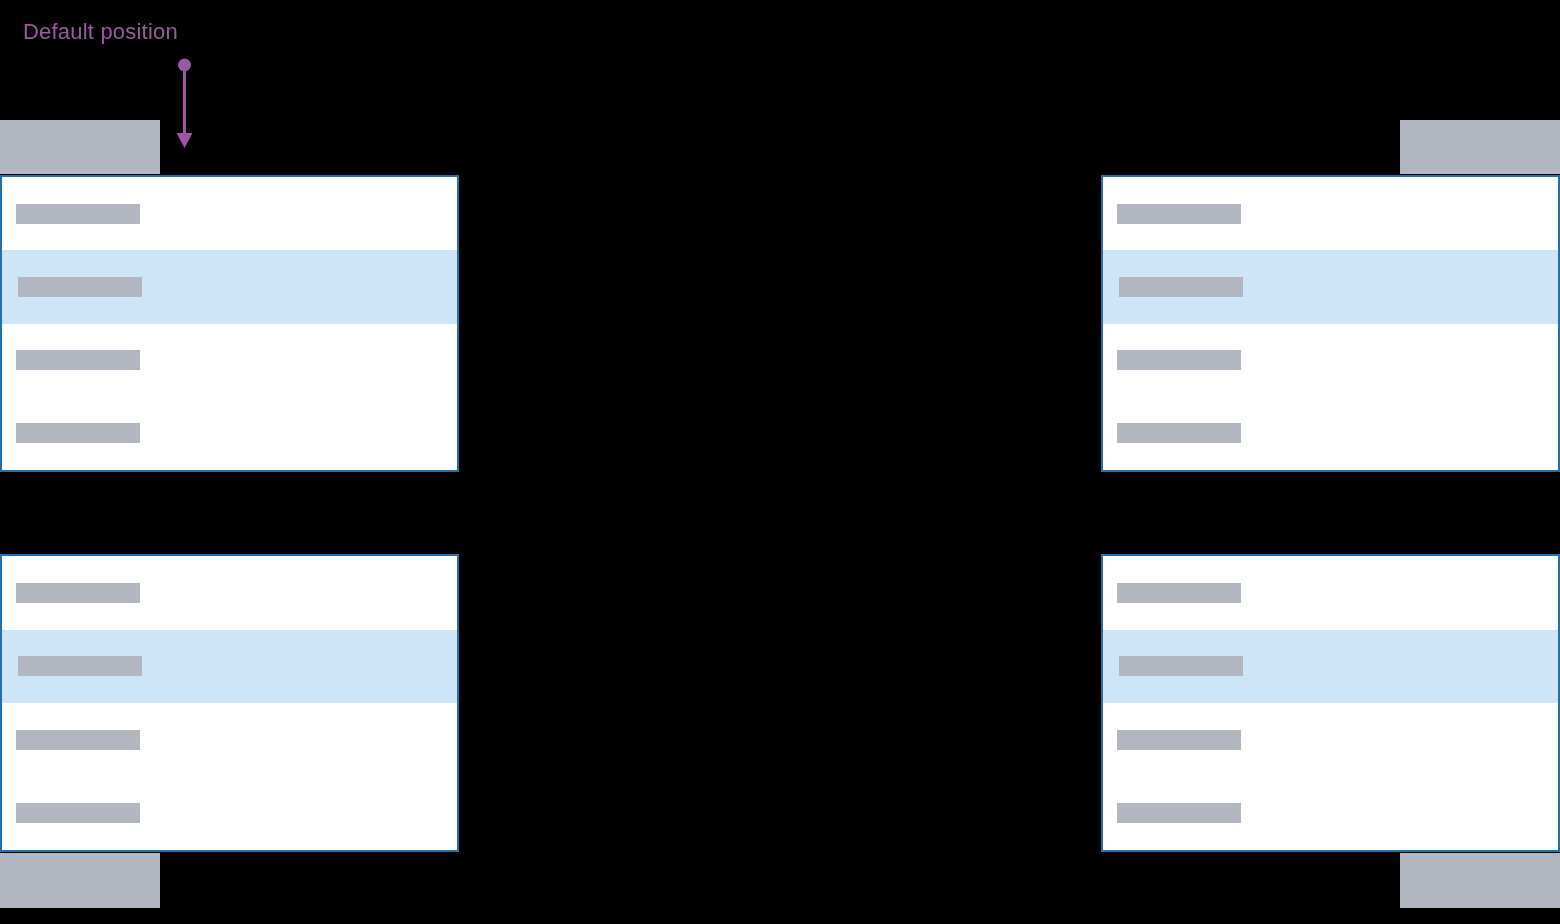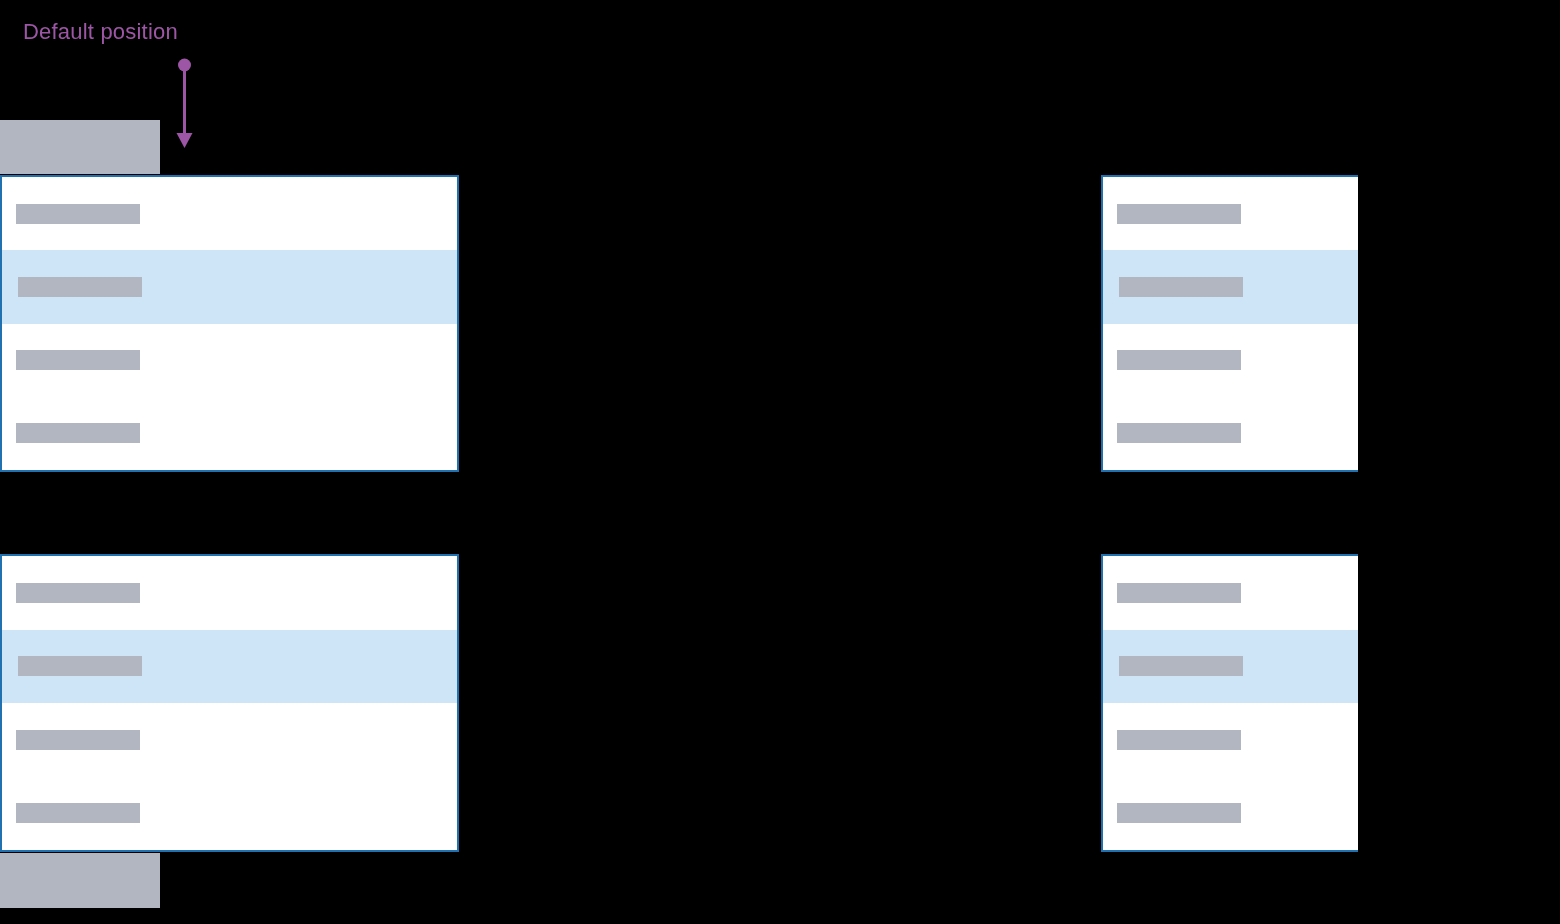--- a/index.html
+++ b/index.html
@@ -2,21 +2,21 @@
 <html style="--background: #000000; --annotation-purple: #9d56a5; --menu-border-blue: #2170af; --menu-background: #ffffff; --highlight-blue: #cde5f6; --placeholder-gray: #b2b6c0;"><head>
 <meta charset="utf-8">
 <style>
   html, body {
     margin: 0;
     padding: 0;
     background: #000000;
   }
   .canvas {
     position: relative;
-    width: 1358px;
+    width: 1560px;
     height: 924px;
     background: var(--background, #000000);
     overflow: hidden;
     font-family: "Liberation Sans", sans-serif;
   }
 
   
   .annotation-label {
     position: absolute;
     left: 23px;

